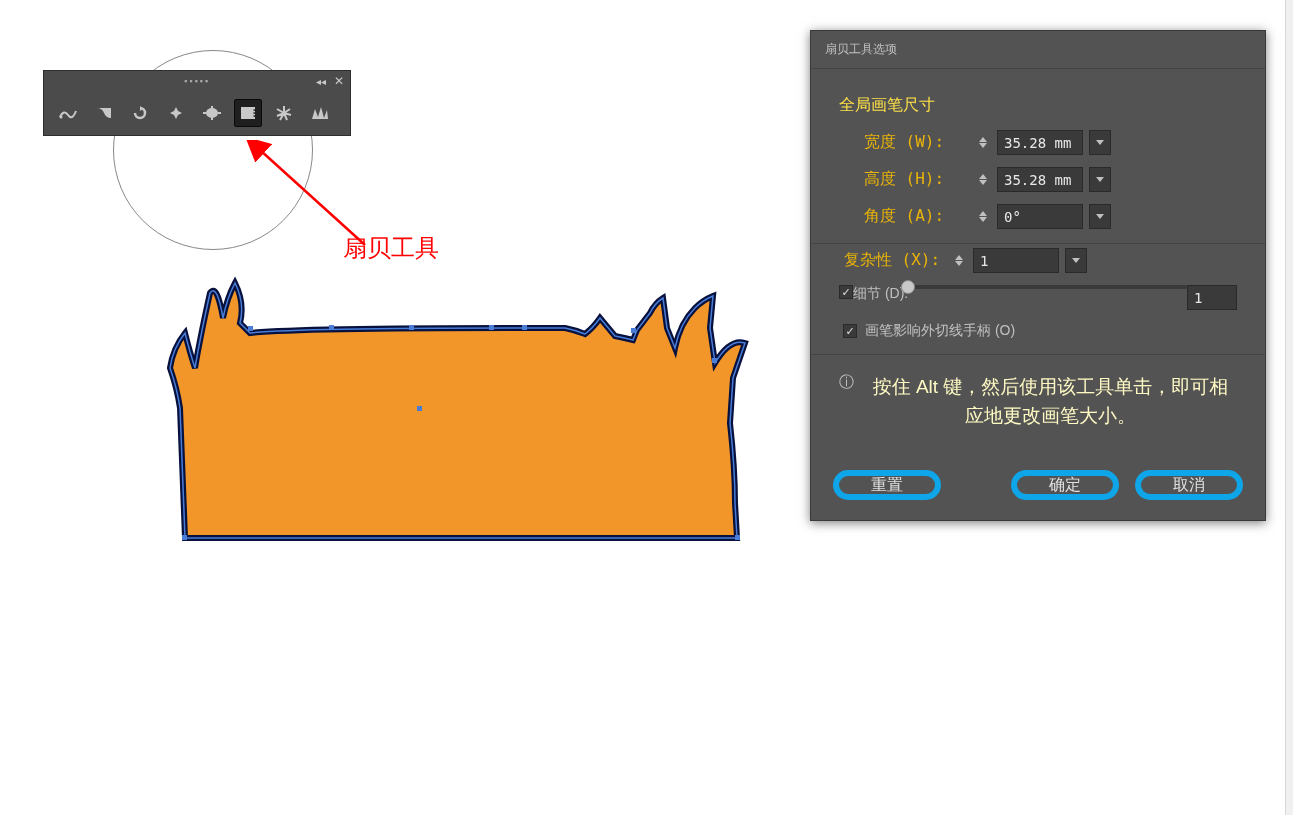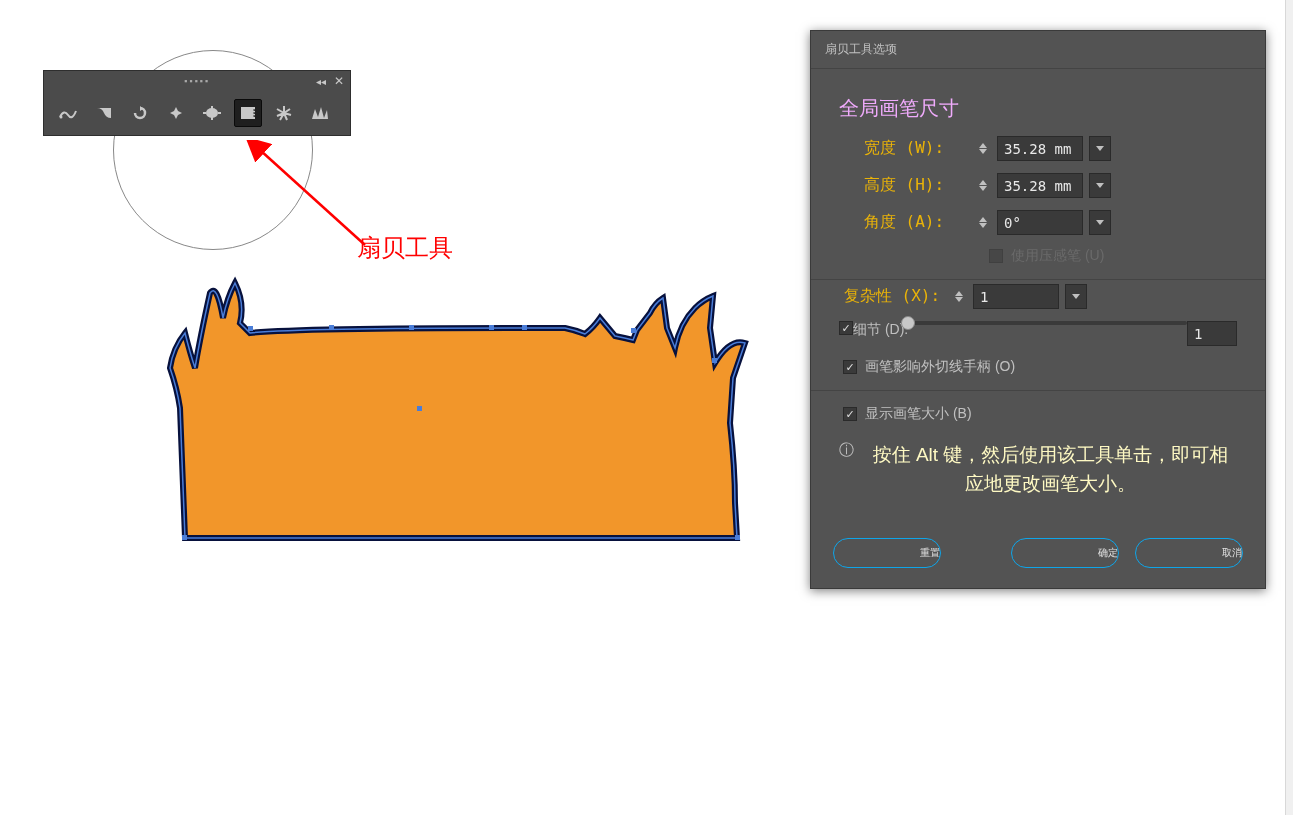--- a/index.html
+++ b/index.html
@@ -87,21 +87,21 @@
 .arrow {
   position: absolute;
   left: 245px;
   top: 140px;
   width: 140px;
   height: 120px;
   pointer-events: none;
 }
 .tool-label {
   position: absolute;
-  left: 357px;
+  left: 343px;
   top: 232px;
   color: #ff0000;
   font-size: 24px;
 }
 
 
 .canvas-shape {
   position: absolute;
   left: 155px;
   top: 268px;
@@ -120,22 +120,22 @@
   box-shadow: 0 2px 10px rgba(0,0,0,.5);
 }
 .dialog-title {
   padding: 10px 14px;
   color: #c0c0c0;
   font-size: 12px;
   border-bottom: 1px solid #444;
 }
 .dialog-body { padding: 16px 28px 12px 28px; }
 .section-label {
-  color: #f0abfc;
-  font-size: 20px;
+  color: #fde047;
+  font-size: 16px;
   margin: 10px 0 14px 0;
 }
 .form-row {
   display: flex;
   align-items: center;
   margin-bottom: 12px;
   gap: 6px;
 }
 .form-label {
   color: #eab308;
@@ -263,29 +263,29 @@
 
 .dialog-footer {
   display: flex;
   justify-content: space-between;
   padding: 8px 22px 20px 22px;
 }
 .footer-right { display: flex; gap: 16px; }
 .dlg-btn {
   min-width: 108px;
   height: 30px;
-  border: 1px solid #0ea5e9;
+  border: 6px solid #0ea5e9;
   border-radius: 15px;
   background: transparent;
   color: #e0e0e0;
-  font-size: 10px;
-  cursor: pointer;
-  display: flex;
-  align-items: center;
-  justify-content: flex-end;
+  font-size: 16px;
+  cursor: pointer;
+  display: flex;
+  align-items: center;
+  justify-content: center;
 }
 
 .divider { height: 1px; background: #444; margin: 14px -28px 4px -28px; }
 
 .right-border {
   position: absolute;
   right: 2px;
   top: 0;
   bottom: 0;
   width: 8px;
@@ -453,24 +453,20 @@
           <div class="up"></div>
           <div class="down"></div>
         </div>
       <input class="text-input" value="0°" style="">
       <div class="dropdown-btn">
           <div class="chev"></div>
         </div>
     </div>
 
 
-    <div class="checkbox-row" style="padding-left:150px;">
-      <div class="checkbox disabled"></div>
-      <span class="check-label disabled">使用压感笔 (U)</span>
-    </div>
 
     <div class="divider"></div>
 
 
     <div class="form-row">
       <span class="form-label" style="width:106px">复杂性 (X):</span>
       <div class="spinner">
           <div class="up"></div>
           <div class="down"></div>
         </div>
@@ -489,24 +485,20 @@
       <input class="text-input sm" value="1" style="">
     </div>
 
     <div class="checkbox-row">
       <div class="checkbox checked"></div>
       <span class="check-label">画笔影响外切线手柄 (O)</span>
     </div>
 
     <div class="divider"></div>
 
-    <div class="checkbox-row" style="margin-top:14px;">
-      <div class="checkbox checked"></div>
-      <span class="check-label">显示画笔大小 (B)</span>
-    </div>
 
     <div class="info-row">
       <span class="info-icon">ⓘ</span>
       <span class="info-text">按住 Alt 键，然后使用该工具单击，即可相应地更改画笔大小。</span>
     </div>
   </div>
 
   <div class="dialog-footer">
     <div class="dlg-btn">
         <span>重置</span>

